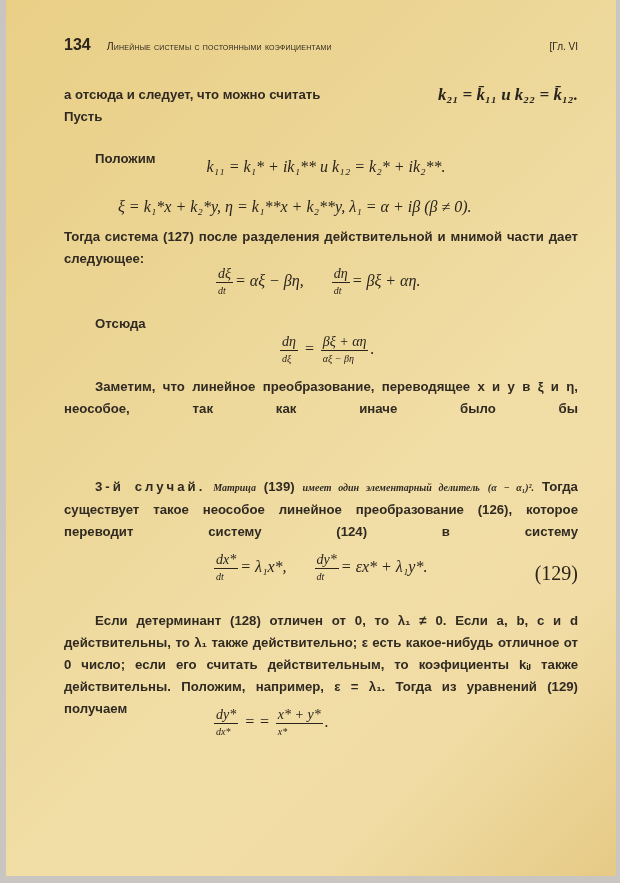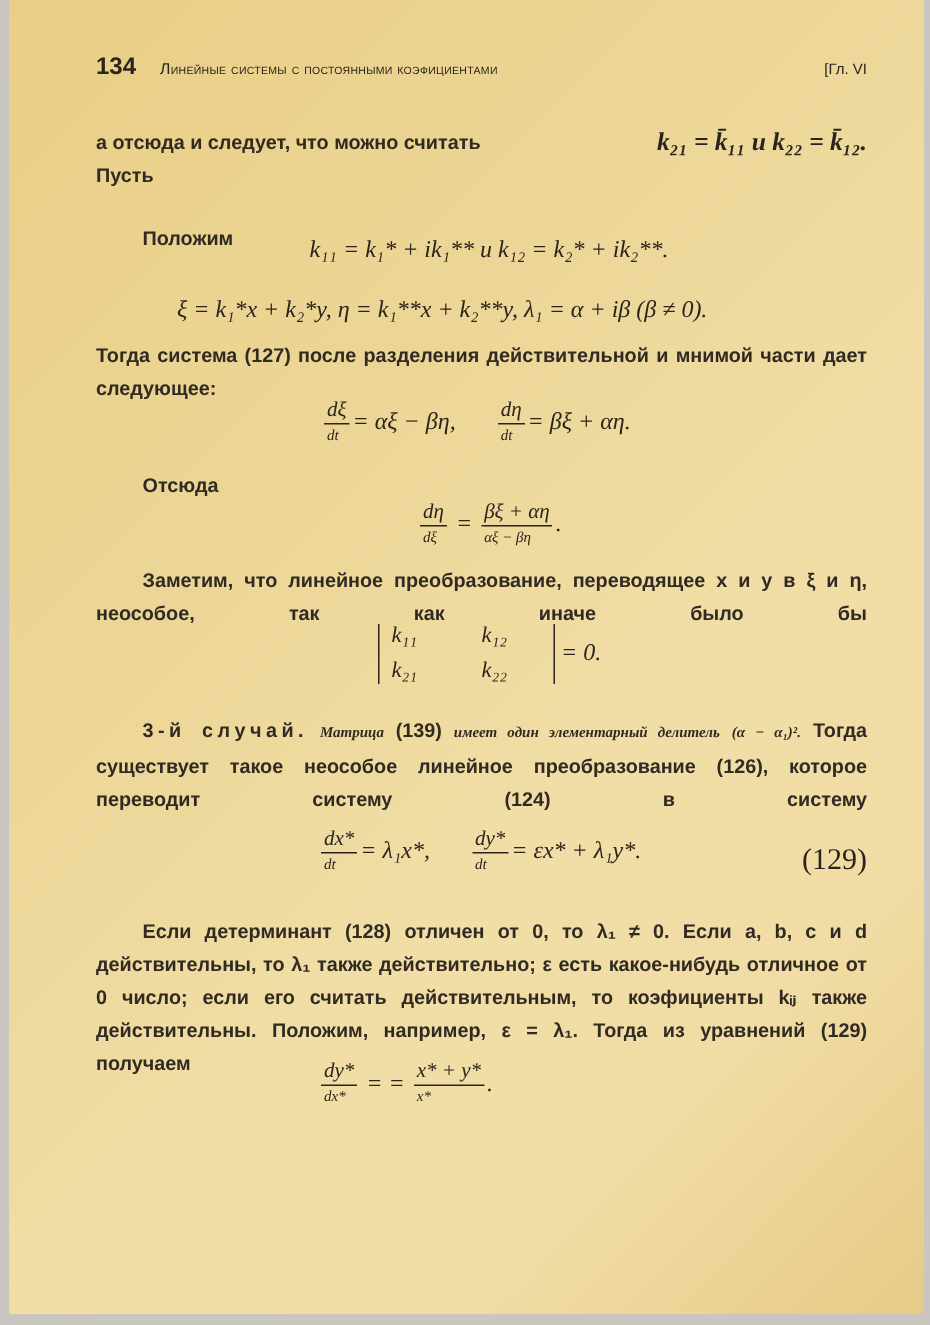--- a/index.html
+++ b/index.html
@@ -79,29 +79,20 @@
       </span>
     <span>=</span>
     <span class="frac">
         <span class="n">βξ + αη</span>
         <span class="d">αξ − βη</span>
       </span><span>.</span>
   </div>
 
   <div class="blk txt just ind" style="left:58px; top:376px; width:514px;">Заметим, что линейное преобразование, переводящее x и y в ξ и η, неособое, так как иначе было бы</div>
 
-  <div class="blk math" style="left:246px; top:416px;">
-    <span class="det">
-      <span>k₁₁</span>
-      <span>k₁₂</span>
-      <span>k₂₁</span>
-      <span>k₂₂</span>
-    </span>
-    <span>= 0.</span>
-  </div>
 
   <div class="blk txt just" style="left:58px; top:476px; width:514px;">
     <span style="display:inline-block;width:31px;"></span><span class="spaced">3-й случай.</span>
     <span class="it">Матрица</span>
     <span>(139)</span>
     <span class="it">имеет один элементарный делитель</span>
     <span class="it">(α − α₁)².</span>
     <span>Тогда существует такое неособое линейное преобразование (126), которое переводит систему (124) в систему</span>
   </div>
 

